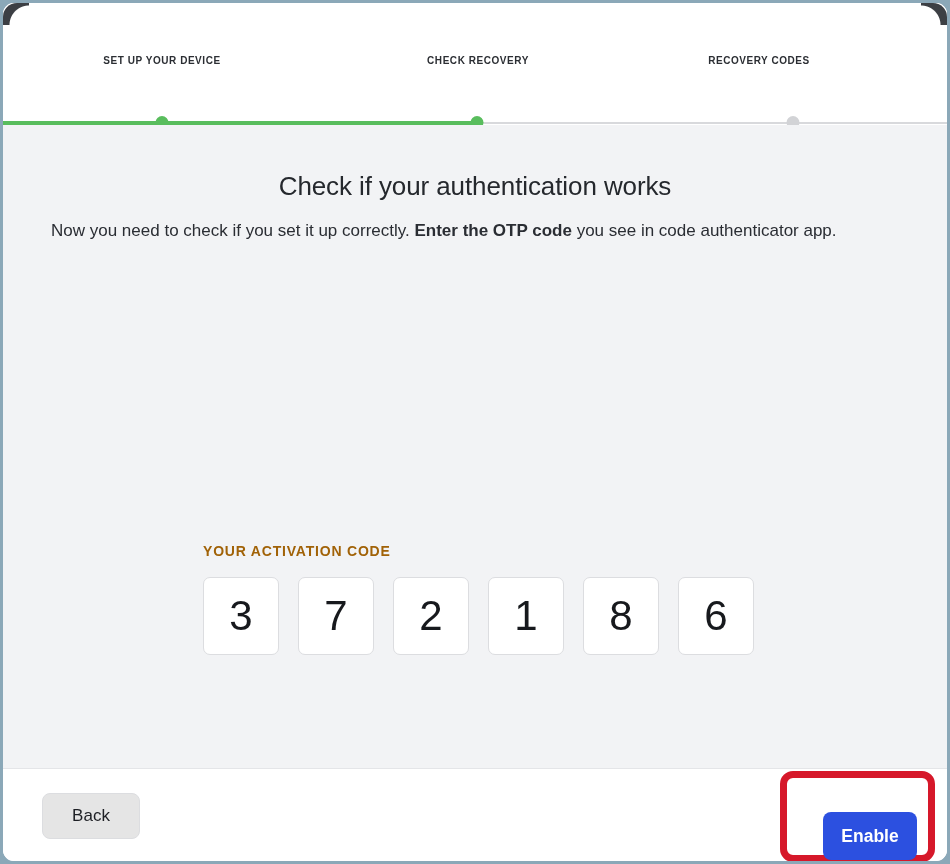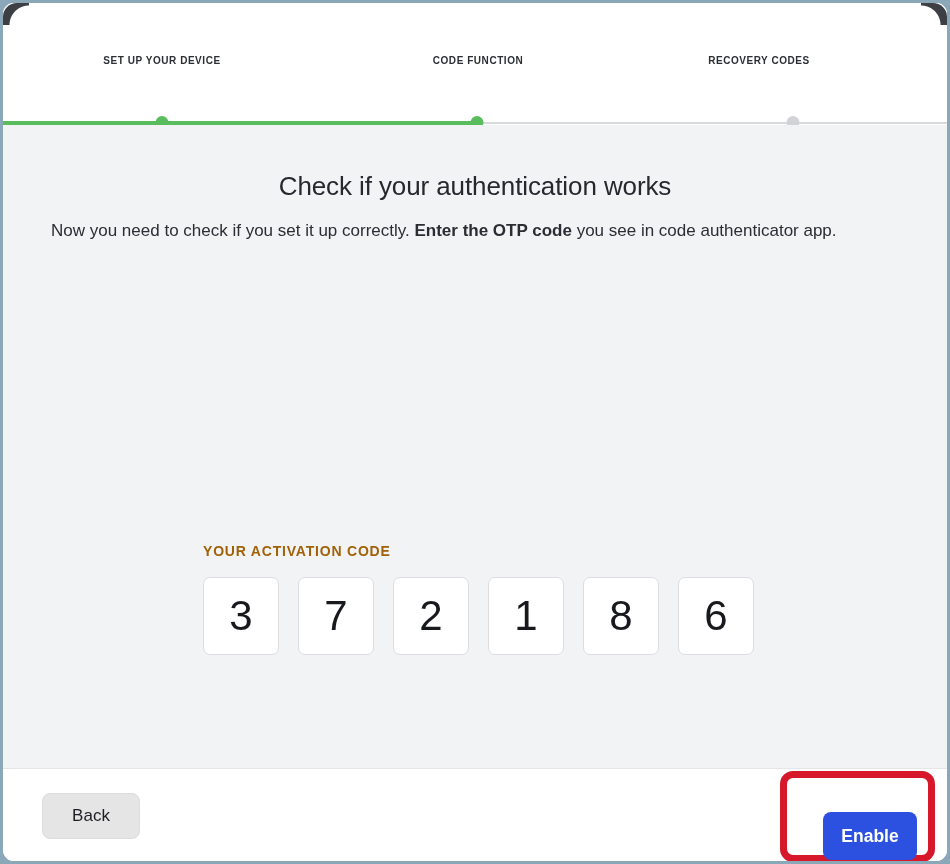--- a/index.html
+++ b/index.html
@@ -219,21 +219,21 @@
   }
 </style>
 </head>
 <body>
 
 <div id="window-frame">
 
   <div id="stepper">
 
     <div class="step-label" style="left:159px;">SET UP YOUR DEVICE</div>
-    <div class="step-label" style="left:475px;">CODE FUNCTION</div>
+    <div class="step-label" style="left:475px;">CHECK RECOVERY</div>
     <div class="step-label" style="left:756px;">RECOVERY CODES</div>
 
     <div id="progress-track"></div>
     <div id="progress-fill" style="width:474px;"></div>
 
     <div class="step-dot done" style="left:159px;"></div>
     <div class="step-dot done" style="left:474px;"></div>
     <div class="step-dot todo" style="left:790px;"></div>
   </div>
 

